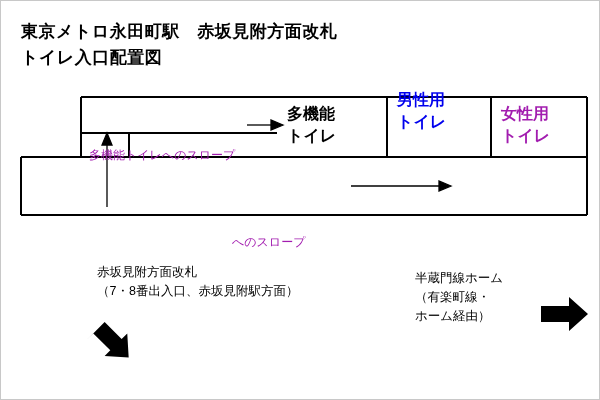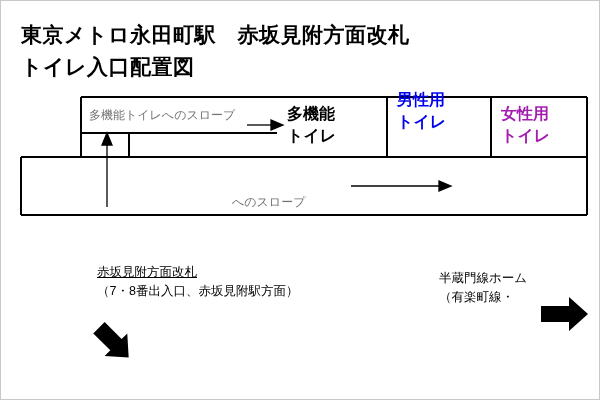--- a/index.html
+++ b/index.html
@@ -21,21 +21,21 @@
     border: 1px solid #c8c8c8;
     box-sizing: border-box;
   }
   .title-block {
     position: absolute;
     left: 20px;
     top: 18px;
     line-height: 1.5;
   }
   .title-line {
-    font-size: 21px;
+    font-size: 17px;
     font-weight: bold;
     letter-spacing: 0.5px;
     white-space: nowrap;
   }
 
   
   #diagram {
     position: absolute;
     left: 0;
     top: 88px;
@@ -66,21 +66,22 @@
   .lbl-female {
     left: 500px;
     top: 14px;
     width: 86px;
     color: #a21caf;
   }
   .slope-label {
     position: absolute;
     font-size: 12px;
     white-space: nowrap;
-    color: #737373;
+    color: #a21caf;
+    margin-top: 40px;
   }
   .lbl-slope-multi {
     left: 88px;
     top: 18px;
   }
   .lbl-slope-mf {
     left: 231px;
     top: 88px;
     line-height: 1.45;
   }
@@ -94,23 +95,22 @@
   }
   .cap-gate {
     left: 96px;
     top: 262px;
     text-align: left;
   }
   .cap-hanzomon {
     left: 414px;
     top: 268px;
     text-align: left;
-    margin-left: 24px;
-  }
-  .cap-strong { font-weight: normal; text-decoration: underline; }
+  }
+  .cap-strong { font-weight: normal; }
 
   .arrow-svg { position: absolute; }
   #arrow-gate { left: 86px; top: 320px; }
   #arrow-hanzomon { left: 540px; top: 294px; }
 </style>
 </head>
 <body>
 
 <div id="page">
 
@@ -190,20 +190,21 @@
   </div>
 
   <div class="caption cap-gate">
     <div class="cap-strong">赤坂見附方面改札</div>
     <div>（7・8番出入口、赤坂見附駅方面）</div>
   </div>
 
   <div class="caption cap-hanzomon">
     <div>半蔵門線ホーム</div>
     <div>（有楽町線・</div>
+    <div>ホーム経由）</div>
   </div>
 
   <svg id="arrow-gate" class="arrow-svg" width="48" height="46" viewBox="0 0 48 46">
     <polygon points="44,2 44,18 20,18 20,10 2,26 20,42 20,34 44,34 44,2" fill="#000000" transform="rotate(225 24 23)"></polygon>
   </svg>
 
   <svg id="arrow-hanzomon" class="arrow-svg" width="48" height="38" viewBox="0 0 48 38">
     <polygon points="0,11 28,11 28,2 47,19 28,36 28,27 0,27" fill="#000000"></polygon>
   </svg>
 

